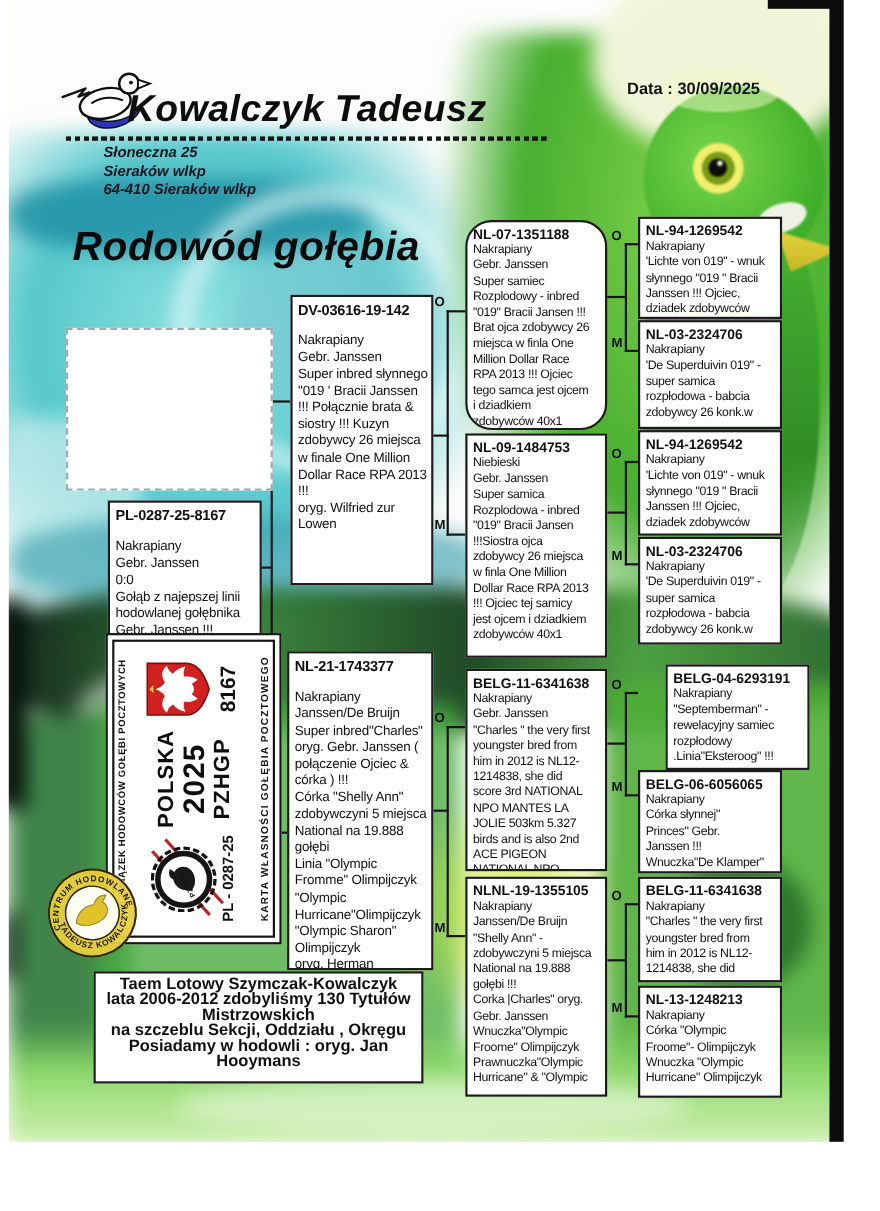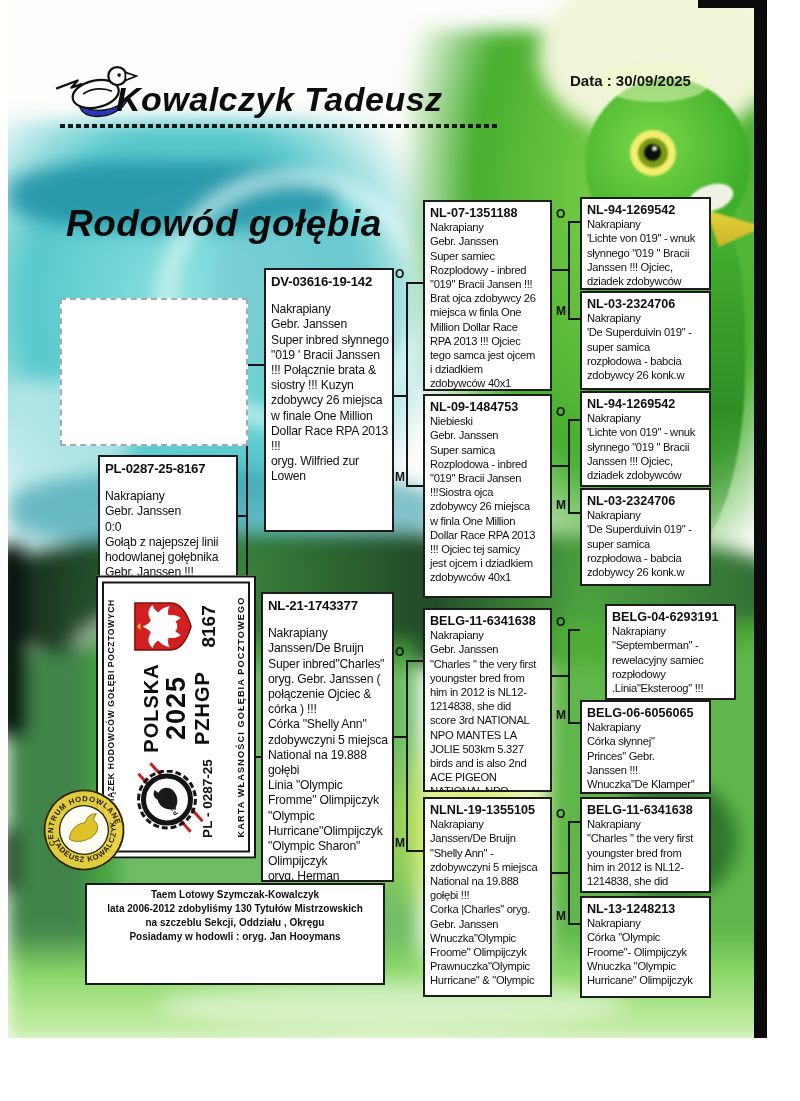--- a/index.html
+++ b/index.html
@@ -61,21 +61,21 @@
   .polska .l3{font-size:20px;font-weight:700;letter-spacing:1px;}
   .eagle-col{width:74px;text-align:center;}
   .card-num{font-size:19px;font-weight:700;color:#0f0f0f;margin-top:1px;}
   .card-type{font-size:9.2px;font-weight:700;letter-spacing:1.1px;text-align:center;white-space:nowrap;color:#111;}
 
   
   .round-stamp{position:absolute;left:42px;top:788px;width:84px;height:84px;z-index:7;transform:rotate(-18deg);}
 
   
   .team-note{position:absolute;left:85px;top:883px;width:300px;height:102px;background:#fff;border:2px solid #1a1a1a;
-             box-sizing:border-box;padding:3px 4px;font-size:10px;font-weight:700;line-height:13.9px;color:#101010;z-index:5;}
+             box-sizing:border-box;padding:3px 4px;font-size:15px;font-weight:700;line-height:13.9px;color:#101010;z-index:5;}
   .team-note .c{text-align:center;white-space:pre-line;}
   .team-note .l{text-align:left;white-space:pre-line;}
   .doc-footer{position:absolute;left:140px;top:1043px;width:520px;text-align:center;font-size:13.5px;font-style:italic;
               font-weight:600;color:#121212;z-index:5;white-space:pre;}
 </style>
 </head>
 <body>
 
 <div class="page">
 
@@ -121,20 +121,23 @@
     <path d="M4 34 L28 25 L21 33 L32 29 L25 38 L35 36" fill="#ffffff" stroke="#111" stroke-width="2.5" stroke-linejoin="round"></path>
     <path d="M30 52 C45 62 70 60 84 44 C80 58 60 68 42 64 C34 62 30 57 30 52 Z" fill="#2a35b8" stroke="#111" stroke-width="1.5"></path>
     <ellipse cx="48" cy="40" rx="26" ry="15" fill="#ffffff" stroke="#111" stroke-width="2.5" transform="rotate(-12 48 40)"></ellipse>
     <path d="M34 40 C44 33 58 33 66 37" stroke="#111" fill="none" stroke-width="2"></path>
     <circle cx="72" cy="20" r="10" fill="#ffffff" stroke="#111" stroke-width="2.5"></circle>
     <path d="M81 16 L93 20 L81 25 Z" fill="#ffffff" stroke="#111" stroke-width="2"></path>
     <circle cx="74" cy="19" r="2" fill="#111"></circle>
   </svg>
   <div class="hdr-name">Kowalczyk Tadeusz</div>
   <div class="hdr-underline"></div>
+  <div class="hdr-address">Słoneczna 25
+Sieraków wlkp
+64-410 Sieraków wlkp</div>
   <div class="hdr-date">Data : 30/09/2025</div>
   <div class="doc-title">Rodowód gołębia</div>
 
   <div class="photo-box"></div>
 
   <div class="pbox g2 gap" style="left:98px;top:455px;width:140px;height:130px;">
     <div class="ring">PL-0287-25-8167</div>
     <div class="body">Nakrapiany
 Gebr. Janssen
 0:0
@@ -172,21 +175,21 @@
 gołębi
 Linia "Olympic
 Fromme" Olimpijczyk
 "Olympic
 Hurricane"Olimpijczyk
 "Olympic Sharon"
 Olimpijczyk
 oryg. Herman</div>
   </div>
 
-  <div class="pbox g34" style="left:423px;top:200px;width:129px;height:191px;">
+  <div class="pbox g34" style="left:423px;top:200px;width:129px;height:191px;border-radius:24px;">
     <div class="ring">NL-07-1351188</div>
     <div class="body">Nakrapiany
 Gebr. Janssen
 Super samiec
 Rozplodowy - inbred
 "019" Bracii Jansen !!!
 Brat ojca zdobywcy 26
 miejsca w finla One
 Million Dollar Race
 RPA 2013 !!! Ojciec

